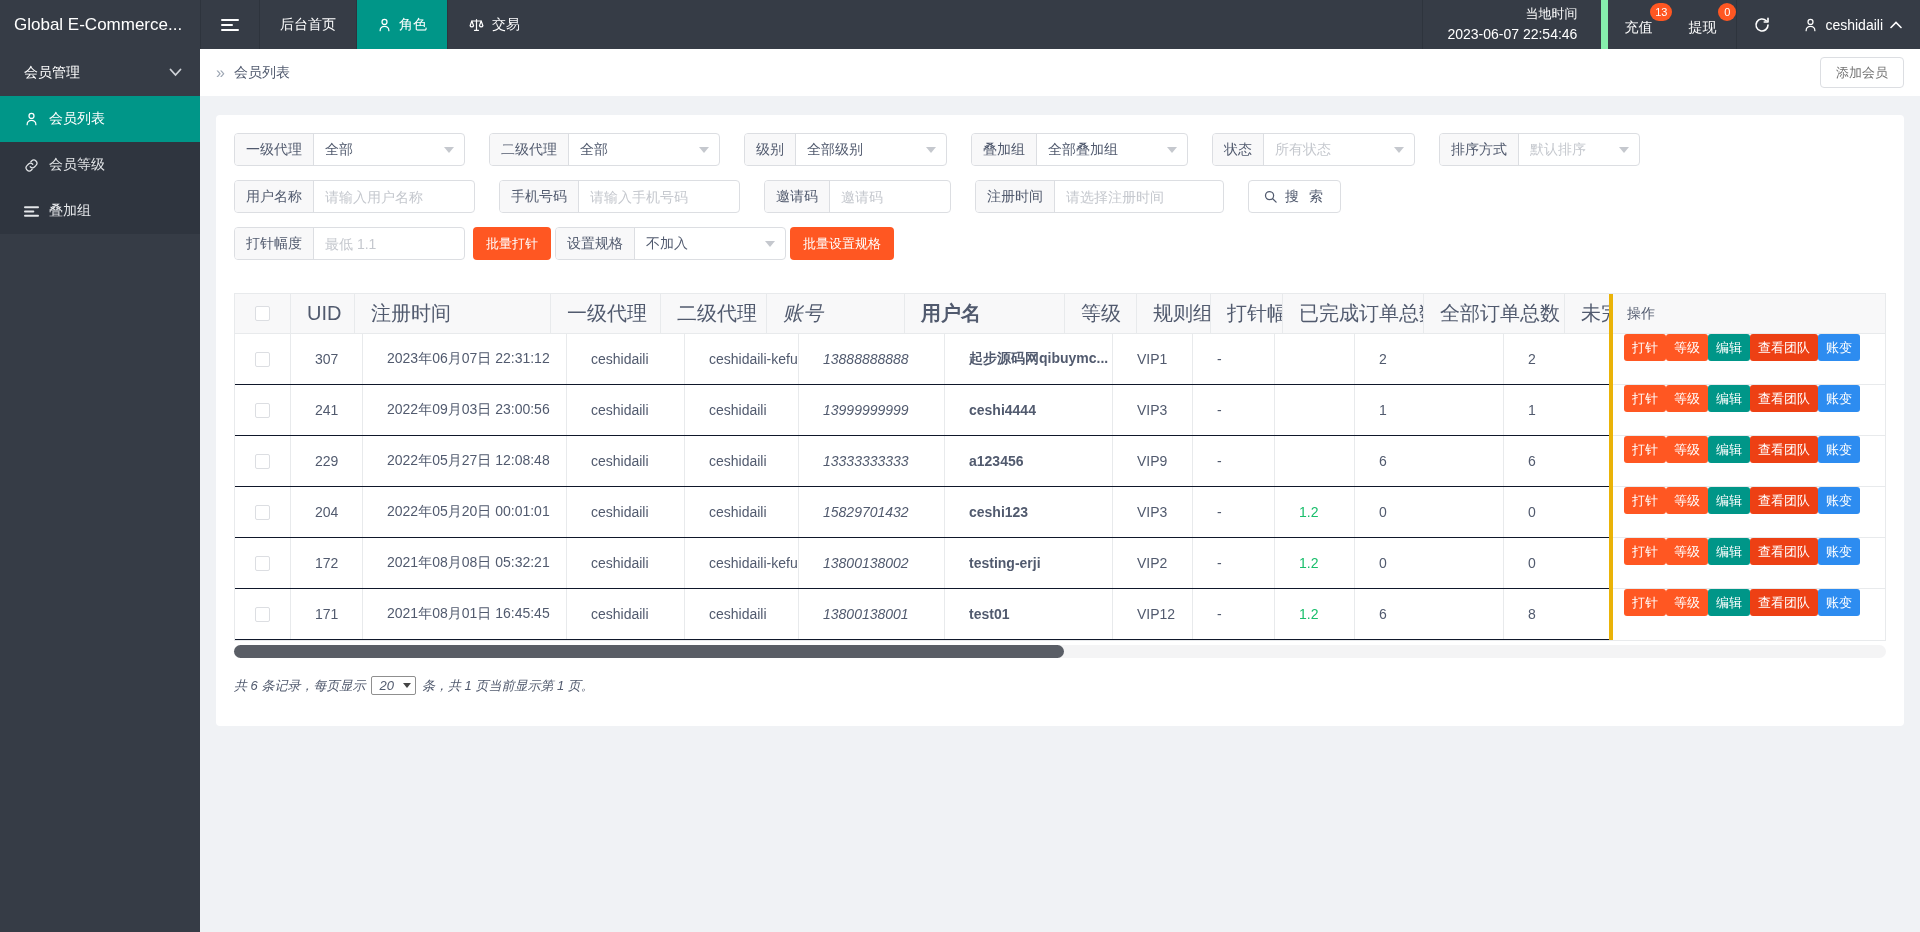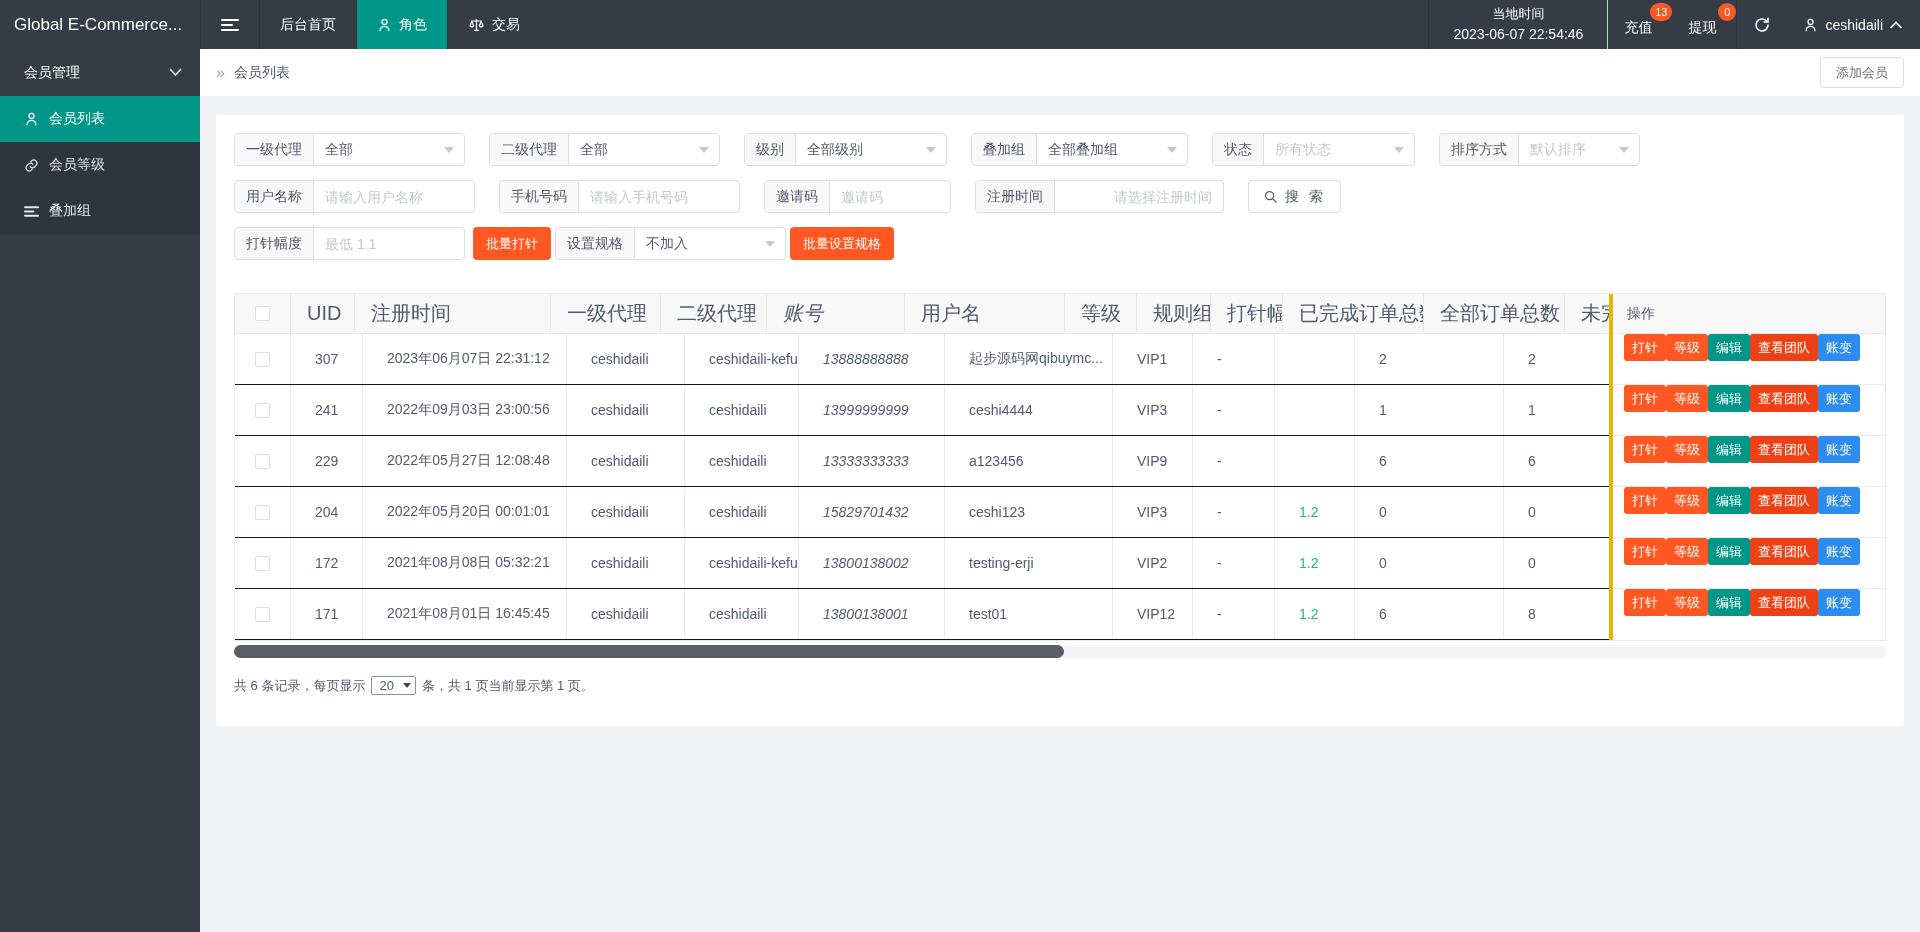--- a/index.html
+++ b/index.html
@@ -7,21 +7,21 @@
   body { font-family:"Liberation Sans","DejaVu Sans",sans-serif; background:var(--page-bg,#f0f2f5); color:var(--text,#515a6e); }
   svg { display:block; }
 
   
   .navbar { position:absolute; top:0; left:0; width:1920px; height:49px; background:var(--dark,#363c46); display:flex; align-items:stretch; color:#fff; z-index:20; }
   .logo { width:200px; display:flex; align-items:center; padding-left:14px; font-size:17px; white-space:nowrap; overflow:hidden; }
   .nav-cell { display:flex; align-items:center; gap:7px; padding:0 20px; border-left:1px solid #2e343d; font-size:14px; cursor:pointer; }
   .nav-cell:last-of-type { border-right:1px solid #2e343d; }
   .nav-cell.active { background:var(--accent,#009688); }
   .nav-right { margin-left:auto; display:flex; align-items:stretch; }
-  .time-block { display:flex; flex-direction:column; justify-content:center; align-items:center; padding:0 24px; border-left:1px solid #2e343d; border-right:1px solid #86efac; line-height:1.5; }
+  .time-block { display:flex; flex-direction:column; justify-content:center; align-items:flex-end; padding:0 24px; border-left:1px solid #2e343d; border-right:7px solid #86efac; line-height:1.5; }
   .time-label { font-size:13px; }
   .time-value { font-size:14px; }
   .badge-item { position:relative; display:flex; align-items:center; padding:0 20px 0 16px; font-size:14px; cursor:pointer; }
   .badge-item .lbl { padding-top:6px; }
   .badge { position:absolute; top:3px; right:0px; min-width:18px; height:18px; border-radius:9px; background:var(--orange,#ff5722); color:#fff; font-size:11px; display:flex; align-items:center; justify-content:center; padding:0 5px; }
   .iconbtn { display:flex; align-items:center; padding:0 16px; border-left:1px solid #2e343d; cursor:pointer; }
   .user-block { display:flex; align-items:center; gap:7px; padding:0 18px 0 16px; font-size:14px; cursor:pointer; }
 
   
   .sidebar { position:absolute; top:49px; left:0; width:200px; height:883px; background:var(--dark,#363c46); z-index:10; }
@@ -43,51 +43,51 @@
   
   .frow { display:flex; align-items:center; margin-bottom:14px; }
   .fgroup { display:inline-flex; height:33px; border:1px solid #dcdee2; border-radius:4px; background:#fff; margin-right:24px; overflow:hidden; }
   .fgroup.tight { margin-right:8px; }
   .flabel { background:#f8f8f9; border-right:1px solid #dcdee2; display:flex; align-items:center; padding:0 11px; font-size:14px; color:#515a6e; white-space:nowrap; }
   .fselect { position:relative; display:flex; align-items:center; padding:0 28px 0 11px; font-size:14px; color:#515a6e; cursor:pointer; }
   .muted { color:#c5c8ce !important; }
   .caret { position:absolute; right:10px; top:13px; width:0; height:0; border-left:5px solid transparent; border-right:5px solid transparent; border-top:6px solid #c5c8ce; }
   .finput { border:none; outline:none; padding:0 11px; font-size:14px; color:#515a6e; background:transparent; }
   .finput::placeholder { color:#c5c8ce; }
-  .w150 { width:150px; } .w160 { width:160px; } .w120 { width:120px; } .w168 { width:168px;text-align:right; }
+  .w150 { width:150px; } .w160 { width:160px; } .w120 { width:120px; } .w168 { width:168px; }
   .search-btn { height:33px; display:inline-flex; align-items:center; gap:7px; padding:0 14px; border:1px solid #dcdee2; border-radius:4px; background:#fff; font-size:14px; color:#515a6e; cursor:pointer; letter-spacing:3px; }
   .obtn { height:33px; padding:0 13px; background:var(--orange,#ff5722); color:#fff; border:none; border-radius:4px; font-size:13px; display:inline-flex; align-items:center; cursor:pointer; margin-right:4px; }
 
   
   .tbl { position:relative; width:1652px; margin-top:33px; border:1px solid #e8eaec; overflow:hidden; }
   .hdr { display:flex; height:40px; background:#f8f8f9; border-bottom:1px solid #e8eaec; font-size:20px; color:#515a6e; }
   .trow { display:flex; height:51px; border-bottom:1px solid #0f172a; font-size:14px; background:#fff;gap:8px; }
   .trow:last-of-type { border-bottom:none; }
   .cell { flex:0 0 auto; display:flex; align-items:center; padding:0 16px; border-right:1px solid #e8eaec; height:100%; overflow:hidden; white-space:nowrap; }
   .cc  { width:56px; justify-content:center; padding:0; }
   .c1  { width:64px; }  .c2  { width:196px; } .c3  { width:110px; } .c4  { width:106px; }
-  .c5  { width:138px;font-style:italic; } .c6  { width:160px; } .c7  { width:72px; }  .c8  { width:74px; }
+  .c5  { width:138px;font-style:italic; } .c6  { width:160px;font-weight:bold; } .c7  { width:72px; }  .c8  { width:74px; }
   .c9  { width:72px; }  .c10 { width:141px; } .c11 { width:141px; } .c12 { width:120px; border-right:none; }
   .checkbox { width:15px; height:15px; border:1px solid #dcdee2; border-radius:2px; background:#fff; cursor:pointer; }
   .green-val { color:var(--green,#19be6b); font-weight:normal; }
 
   .ops { position:absolute; top:0; right:0; width:276px; height:100%; border-left:4px solid #eab308; background:#7dd3fc;margin-left:14px; }
   .ops-h { height:40px; background:#f8f8f9; border-bottom:1px solid #e8eaec; display:flex; align-items:center; padding:0 14px; font-size:14px; }
   .ops-r { height:51px; display:flex; align-items:flex-start; padding:0 11px; border-bottom:1px solid #e8eaec; background:#fff; }
   .ops-r:last-of-type { border-bottom:none; }
   .abtn { height:27px; padding:0 8px; border:none; border-radius:3px; color:#fff; font-size:13px; display:inline-flex; align-items:center; cursor:pointer; white-space:nowrap; }
   .abtn.org { background:var(--orange,#ff5722); }
   .abtn.teal { background:var(--accent,#009688); }
   .abtn.red { background:var(--red,#ed4014); }
   .abtn.blue { background:var(--blue,#2d8cf0); }
 
   
   .hscroll { margin-top:4px; width:1652px; height:13px; background:#f4f4f5; border-radius:7px; position:relative; }
   .hthumb { position:absolute; left:0; top:0; height:13px; width:830px; background:#5a5e66; border-radius:7px; cursor:pointer; }
-  .pager { margin-top:18px; font-size:13px; color:#515a6e; display:flex; align-items:center; gap:6px; }
+  .pager { margin-top:18px; font-size:13px; color:#515a6e; display:flex; align-items:center; gap:6px;font-style:italic; }
   .psel { display:inline-flex; align-items:center; border:1px solid #8f8f8f; border-radius:2px; padding:1px 4px 1px 7px; font-size:13px; cursor:pointer; background:#fff; }
   .psel .pcaret { width:0; height:0; border-left:4px solid transparent; border-right:4px solid transparent; border-top:5px solid #444; margin-left:9px; }
 </style>
 </head>
 <body>
 
 <div class="navbar">
   <div class="logo">Global E-Commerce...</div>
 
   <div class="nav-cell">

